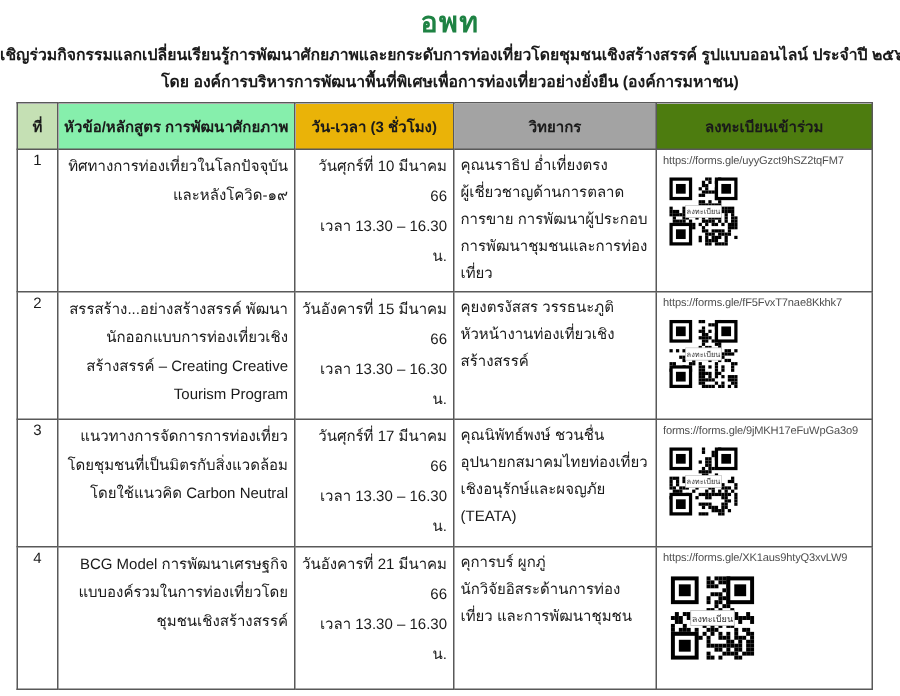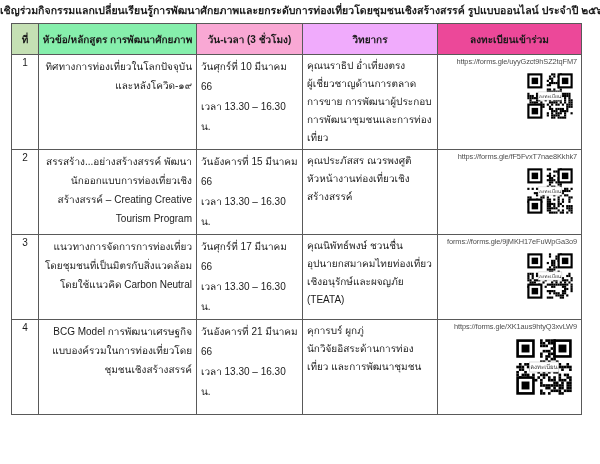--- a/index.html
+++ b/index.html
@@ -28,54 +28,56 @@
     font-size:10px;overflow:hidden;
   }
   table.schedule th{
     font-weight:bold;text-align:center;vertical-align:middle;
     height:26px;padding:2px;
   }
   tr.body-row{height:78px;}
   tr.body-row:nth-child(4){height:95px;}
   td.c-no{text-align:center;}
   td.c-topic{text-align:right;line-height:19px;padding-left:6px;padding-right:6px;padding-top:3px;}
-  td.c-date{text-align:left;line-height:20px;padding-top:3px;}
+  td.c-date{text-align:right;line-height:20px;padding-top:3px;}
   td.c-speaker{text-align:left;line-height:18px;padding-top:3px;}
-  td.c-reg{text-align:right;padding-top:3px;}
+  td.c-reg{text-align:left;padding-top:3px;}
   .url-text{
     font-size:7.4px;color:#4d4d4d;white-space:nowrap;letter-spacing:-0.1px;
     line-height:10px;
   }
   .qr{display:inline-block;margin-top:2px;width:54px;height:54px;}
   tr.body-row:nth-child(4) .qr{width:66px;height:66px;}
   .qr svg{width:100%;height:100%;display:block;}
 </style>
 </head>
 <body>
 
 <div class="page">
 
+  <div class="logo" style="color: rgb(30, 130, 67);">อพท</div>
 
   <div class="title-line title-1">เชิญร่วมกิจกรรมแลกเปลี่ยนเรียนรู้การพัฒนาศักยภาพและยกระดับการท่องเที่ยวโดยชุมชนเชิงสร้างสรรค์ รูปแบบออนไลน์ ประจำปี ๒๕๖๖</div>
+  <div class="title-line title-2">โดย องค์การบริหารการพัฒนาพื้นที่พิเศษเพื่อการท่องเที่ยวอย่างยั่งยืน (องค์การมหาชน)</div>
 
   <table class="schedule">
     <colgroup>
       <col style="width:27px">
       <col style="width:158px">
       <col style="width:106px">
       <col style="width:135px">
       <col style="width:144px">
     </colgroup>
     <thead>
       <tr>
         <th style="background: rgb(197, 224, 180);">ที่</th>
         <th style="background: #86efac;">หัวข้อ/หลักสูตร การพัฒนาศักยภาพ</th>
-        <th style="background: #f9a8d4;">วัน-เวลา (3 ชั่วโมง)</th>
-        <th style="background: #f0abfc;">วิทยากร</th>
-        <th style="background: #ec4899;">ลงทะเบียนเข้าร่วม</th>
+        <th style="background: #eab308;">วัน-เวลา (3 ชั่วโมง)</th>
+        <th style="background: #a3a3a3;">วิทยากร</th>
+        <th style="background: #4d7c0f;">ลงทะเบียนเข้าร่วม</th>
       </tr>
     </thead>
     <tbody id="table-body">
     <tr class="body-row">
       <td class="c-no">1</td>
       <td class="c-topic">ทิศทางการท่องเที่ยวในโลกปัจจุบันและหลังโควิด-๑๙</td>
       <td class="c-date">
         <div>วันศุกร์ที่ 10 มีนาคม 66</div>
         <div>เวลา 13.30 – 16.30 น.</div>
       </td>
@@ -248,21 +250,21 @@
     </tr>
 
     <tr class="body-row">
       <td class="c-no">2</td>
       <td class="c-topic">สรรสร้าง...อย่างสร้างสรรค์ พัฒนานักออกแบบการท่องเที่ยวเชิงสร้างสรรค์ – Creating Creative Tourism Program</td>
       <td class="c-date">
         <div>วันอังคารที่ 15 มีนาคม 66</div>
         <div>เวลา 13.30 – 16.30 น.</div>
       </td>
       <td class="c-speaker">
-        <div>คุณประภัสสร ณวรพงศูติ</div>
+        <div>คุยงตรงัสสร วรรธนะภูติ</div>
         <div>หัวหน้างานท่องเที่ยวเชิงสร้างสรรค์</div>
       </td>
       <td class="c-reg">
         <div class="url-text">https://forms.gle/fF5FvxT7nae8Kkhk7</div>
         <div class="qr"><svg viewBox="0 0 25 25">
                 <rect x="0" y="0" width="25" height="25" fill="#ffffff"></rect>
                 <rect x="11" y="2" width="1" height="1" fill="#000000"></rect>
                 <rect x="12" y="2" width="1" height="1" fill="#000000"></rect>
                 <rect x="17" y="2" width="1" height="1" fill="#000000"></rect>
                 <rect x="14" y="3" width="1" height="1" fill="#000000"></rect>

